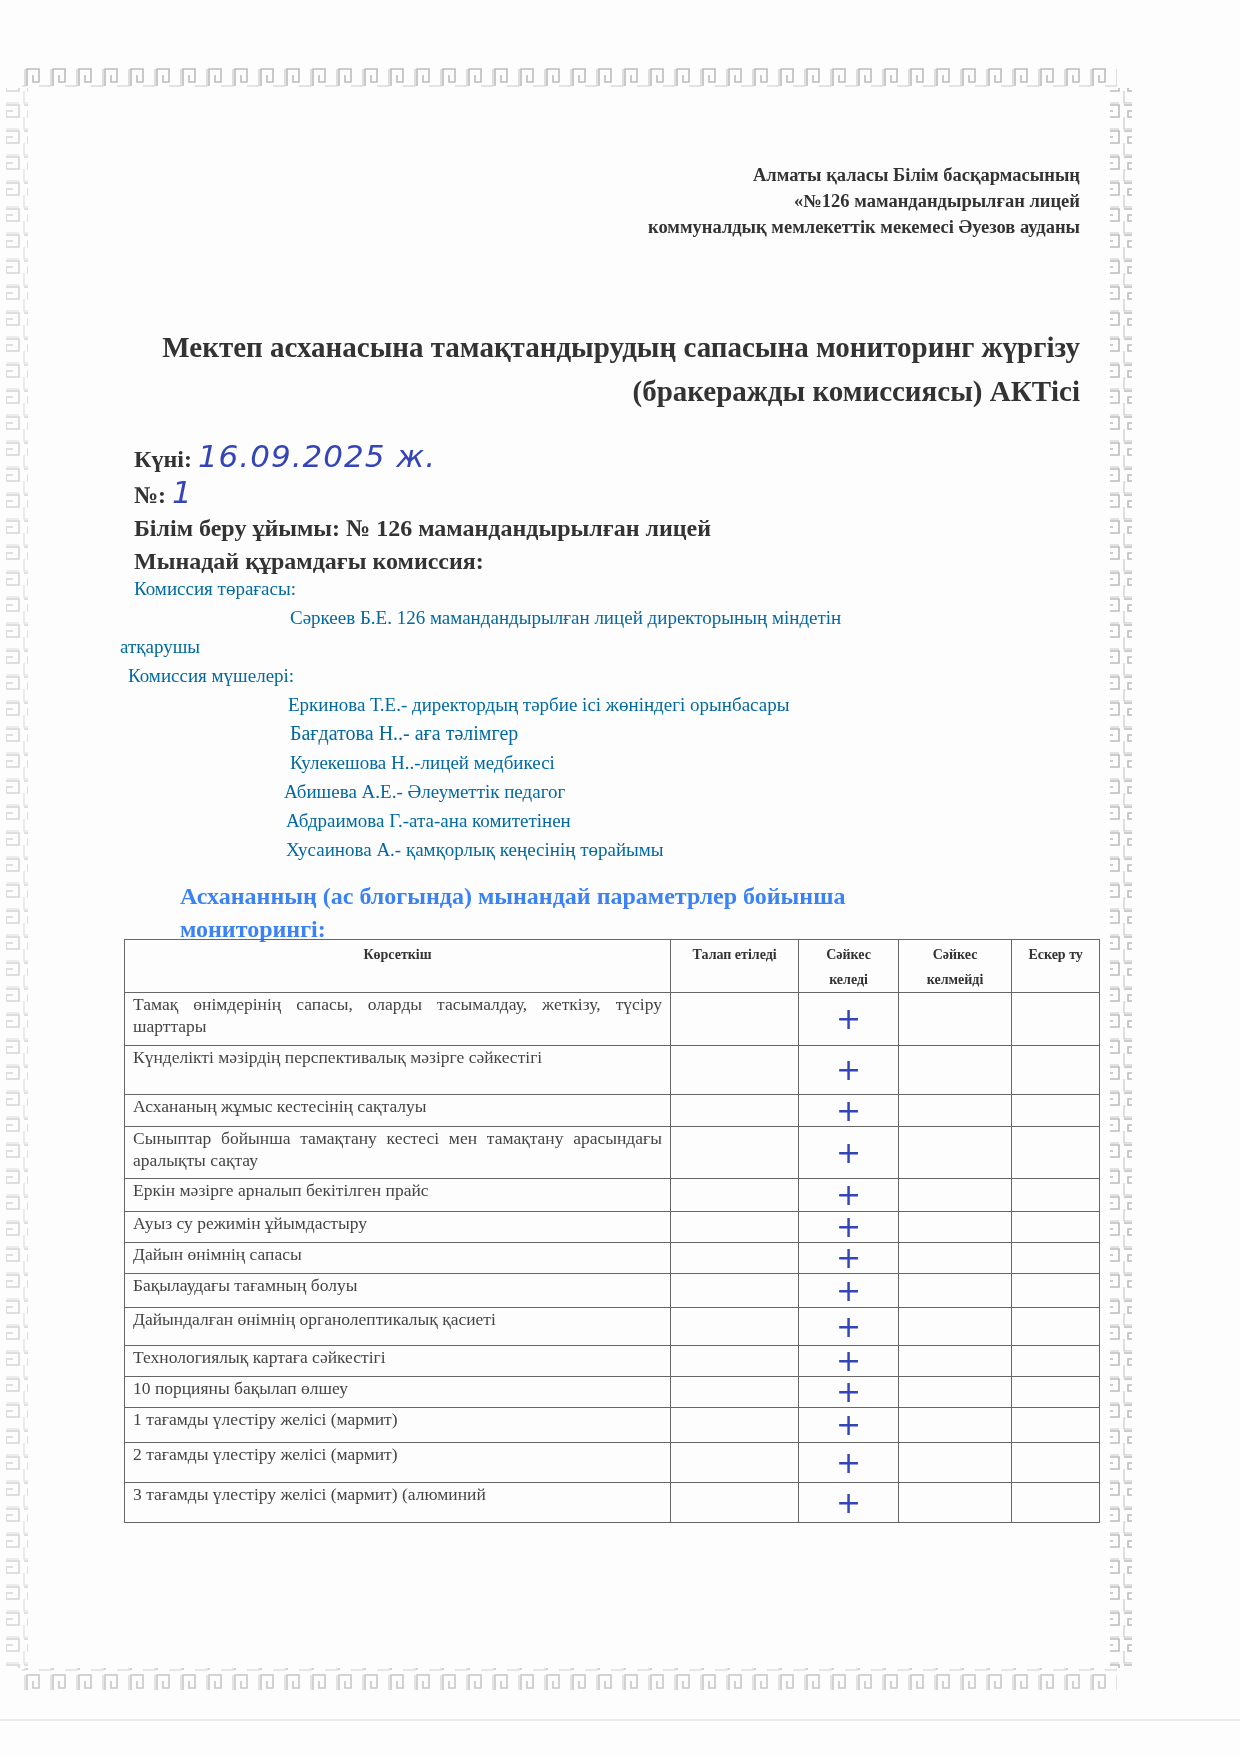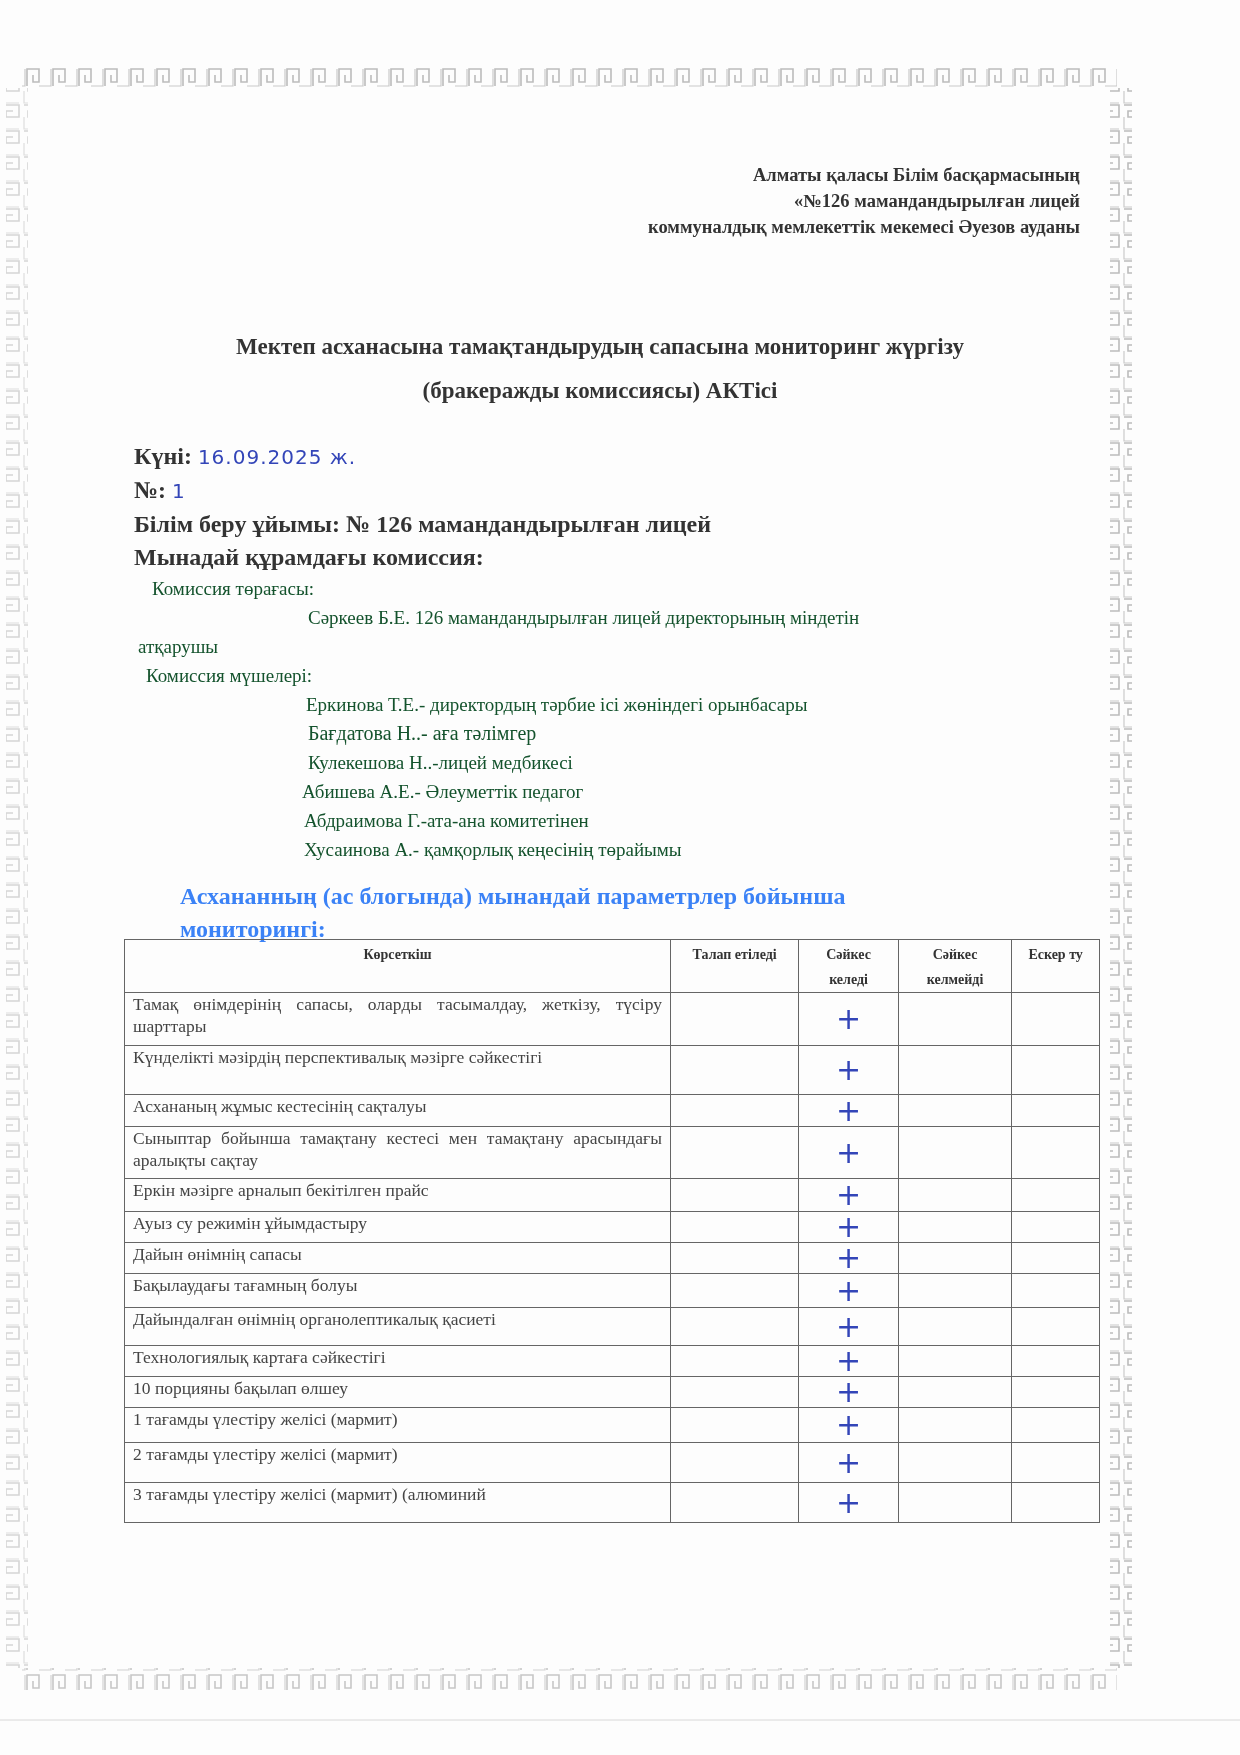--- a/index.html
+++ b/index.html
@@ -8,26 +8,26 @@
       background: #fdfdfd;
       font-family: "Liberation Serif", serif;
       color: #3a3a3a;
     }
     .border-frame { position: absolute; left: 0; top: 0; width: 1240px; height: 1755px; pointer-events: none; }
     .header-block {
       position: absolute; right: 160px; top: 162px; text-align: right;
       font-weight: bold; font-size: 18.5px; line-height: 26px; color: #333;
     }
     .title {
-      position: absolute; left: 120px; width: 960px; top: 325px; text-align: center;
-      font-weight: bold; font-size: 23px; line-height: 44px; color: #333;
+      position: absolute; left: 120px; width: 960px; top: 325px; text-align: right;
+      font-weight: bold; font-size: 29px; line-height: 44px; color: #333;
     }
     .meta { position: absolute; left: 134px; top: 440px; font-size: 24px; font-weight: bold; color: #333; line-height: 33px; }
-    .meta .hand { font-family: "DejaVu Sans", sans-serif; font-weight: normal; color: #3345b8; font-size: 20px; letter-spacing: 1px; }
-    .committee { position: absolute; left: 152px; top: 574px; font-size: 19px; line-height: 29px; color: #14532d; }
+    .meta .hand { font-family: "DejaVu Sans", sans-serif; font-style: italic; font-weight: normal; color: #3345b8; font-size: 31px; letter-spacing: 1px; }
+    .committee { position: absolute; left: 134px; top: 574px; font-size: 19px; line-height: 29px; color: #0369a1; }
     .committee .indent1 { padding-left: 156px; }
     .committee .indent2 { padding-left: 150px; }
     .committee .small { font-size: 20px; }
     .section-title {
       position: absolute; left: 180px; width: 850px; top: 880px; 
       font-weight: bold; font-size: 24px; line-height: 33px; color: #3b82f6;
     }
     table.monitor {
       position: absolute; left: 124px; top: 939px; width: 976px;
       border-collapse: collapse; font-size: 17.5px; color: #444;

